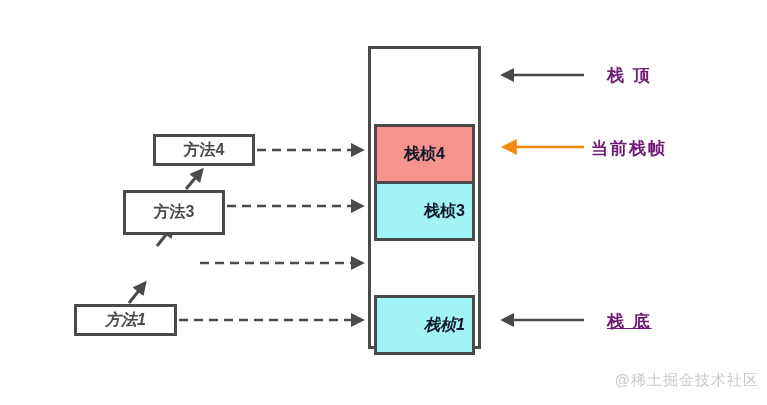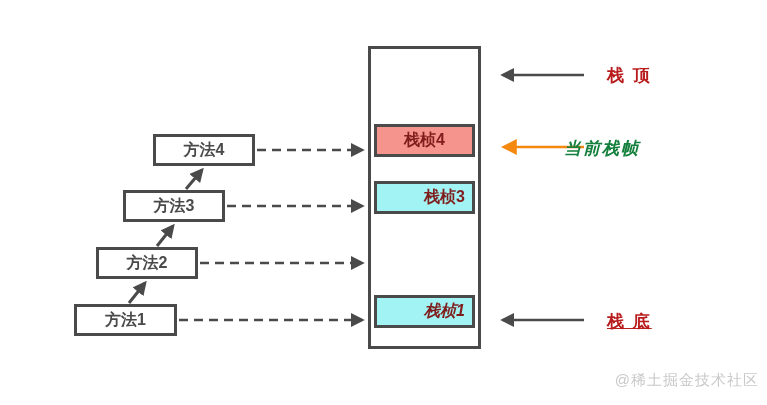--- a/index.html
+++ b/index.html
@@ -34,49 +34,49 @@
     box-sizing: border-box;
     left: 368px; top: 46px;
     width: 113px; height: 303px;
     border: 3px solid #4a4a4a;
     background: #ffffff;
   }
   .frame {
     position: absolute;
     box-sizing: border-box;
     left: 374px;
-    width: 101px; height: 33px;
+    width: 101px; height: 60px;
     border: 3px solid #4a4a4a;
     display: flex;
     align-items: center;
     justify-content: center;
     font-size: 16px;
     font-weight: bold;
-    color: #7f1d1d;
+    color: #0f172a;
   }
   .frame-cyan { background: #a2f3f4; padding-left: 40px; }
   .frame-pink { background: #f5948c; }
   .f4 { top: 124px; }
   .f3 { top: 181px; }
   .f2 { top: 238px; }
   .f1 { top: 295px; font-style: italic; }
   .m4 { left: 153px; top: 134px; width: 102px; height: 32px; }
-  .m3 { left: 123px; top: 190px; width: 102px; height: 32px; }
+  .m3 { left: 123px; top: 190px; width: 102px; height: 45px; }
   .m2 { left: 96px;  top: 247px; width: 102px; height: 32px; }
-  .m1 { left: 74px;  top: 304px; width: 103px; height: 32px; }
+  .m1 { left: 74px;  top: 304px; width: 103px; height: 32px; font-style: italic; }
   .side-label {
     position: absolute;
     font-size: 17px;
     font-weight: bold;
-    color: #b91c1c;
+    color: #701a75;
     letter-spacing: 2px;
     white-space: nowrap;
   }
   .label-top     { left: 607px; top: 64px; }
-  .label-current { left: 564px; top: 137px; color: #15803d; font-style: italic; }
+  .label-current { left: 591px; top: 137px; color: #701a75; }
   .label-bottom  { left: 607px; top: 310px; text-decoration: underline; }
   .watermark {
     position: absolute;
     right: 8px; top: 371px;
     font-size: 15px;
     color: #c9c9c9;
     letter-spacing: 1px;
     white-space: nowrap;
   }
 </style>
@@ -110,21 +110,20 @@
   </svg>
 
   <div class="stack-outline"></div>
 
   <div class="frame frame-pink f4">栈桢4</div>
   <div class="frame frame-cyan f3">栈桢3</div>
   <div class="frame frame-cyan f1">栈桢1</div>
 
   <div class="box m4">方法4</div>
   <div class="box m3">方法3</div>
-  <div class="box m2">方法2</div>
   <div class="box m1">方法1</div>
 
   <div class="side-label label-top">栈 顶</div>
   <div class="side-label label-current">当前栈帧</div>
   <div class="side-label label-bottom">栈 底</div>
 
   <div class="watermark">@稀土掘金技术社区</div>
 
 </div>
 

